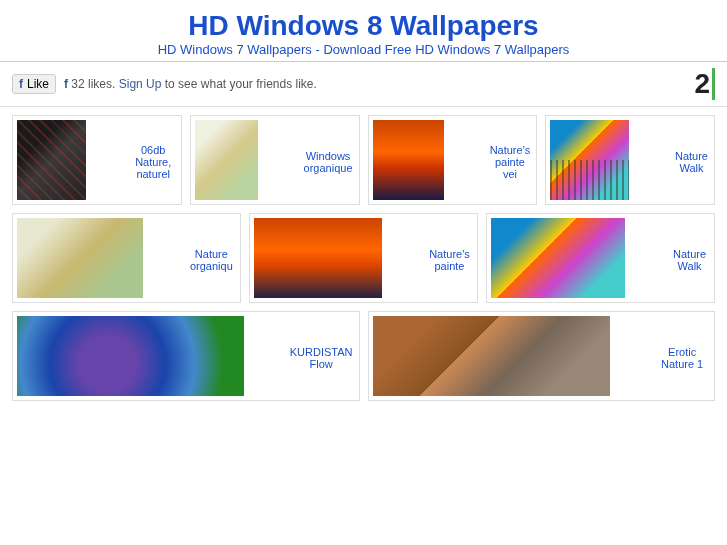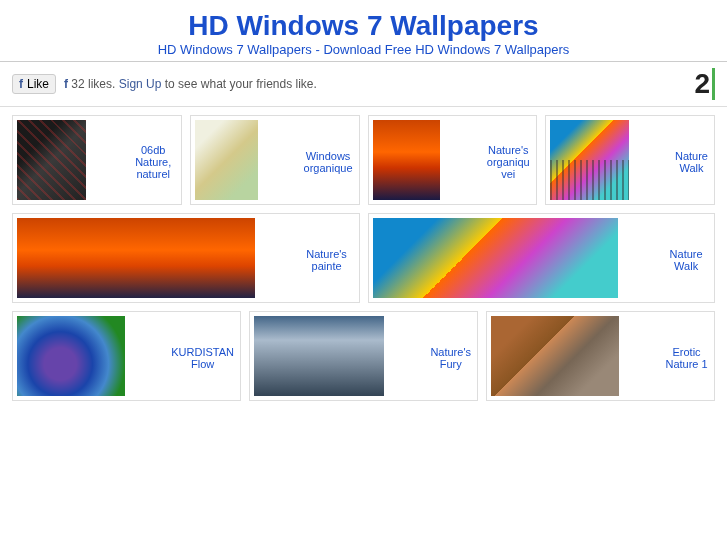--- a/index.html
+++ b/index.html
@@ -124,21 +124,21 @@
 
     .thumb-kurdistan { background: radial-gradient(circle at 40% 60%, #6644aa 20%, #1a44aa 40%, #4488cc 60%, #228822 80%); }
     .thumb-pallete { background: linear-gradient(135deg, #884422 20%, #cc6633 40%, #aa5522 60%, #4466aa 80%); }
     .thumb-fury { background: linear-gradient(180deg, #446688 0%, #aabbcc 30%, #778899 60%, #334455 100%); }
     .thumb-erotic { background: linear-gradient(135deg, #aa6633 20%, #8a5522 40%, #cc8855 30%, #776655 60%, #998877 80%); }
   </style>
 </head>
 <body>
 
 <div class="header">
-  <h1>HD Windows 7 Wallpapers</h1>
+  <h1>HD Windows 8 Wallpapers</h1>
   <div class="subtitle">HD Windows 7 Wallpapers - Download Free HD Windows 7 Wallpapers</div>
 </div>
 
 <div class="social-bar">
   <button class="like-btn">
     <span class="fb-icon">f</span>
     <span>Like</span>
   </button>
   <span class="social-text">
     <span class="fb-icon">f</span>
@@ -157,44 +157,44 @@
       <div class="grid-item">
         <div class="thumb thumb-nature1"></div>
         <div class="thumb-label">06db Nature, naturel</div>
       </div>
       <div class="grid-item">
         <div class="thumb thumb-organique"></div>
         <div class="thumb-label">Windows organique</div>
       </div>
       <div class="grid-item">
         <div class="thumb thumb-painted-veil"></div>
-        <div class="thumb-label">Nature's organiqu vei</div>
+        <div class="thumb-label">Nature's painte vei</div>
       </div>
       <div class="grid-item">
         <div class="thumb thumb-naturewalk"></div>
         <div class="thumb-label">Nature Walk</div>
       </div>
     </div>
     <div class="grid-row">
       <div class="grid-item">
+        <div class="thumb thumb-organiqu"></div>
+        <div class="thumb-label">Nature organiqu</div>
+      </div>
+      <div class="grid-item">
         <div class="thumb thumb-painte"></div>
         <div class="thumb-label">Nature's painte</div>
       </div>
       <div class="grid-item">
         <div class="thumb thumb-naturewalk2"></div>
         <div class="thumb-label">Nature Walk</div>
       </div>
     </div>
     <div class="grid-row">
       <div class="grid-item">
         <div class="thumb thumb-kurdistan"></div>
         <div class="thumb-label">KURDISTAN Flow</div>
       </div>
       <div class="grid-item">
-        <div class="thumb thumb-fury"></div>
-        <div class="thumb-label">Nature's Fury</div>
-      </div>
-      <div class="grid-item">
         <div class="thumb thumb-erotic"></div>
         <div class="thumb-label">Erotic Nature 1</div>
       </div>
     </div>
   </div>
 
 </body></html>

